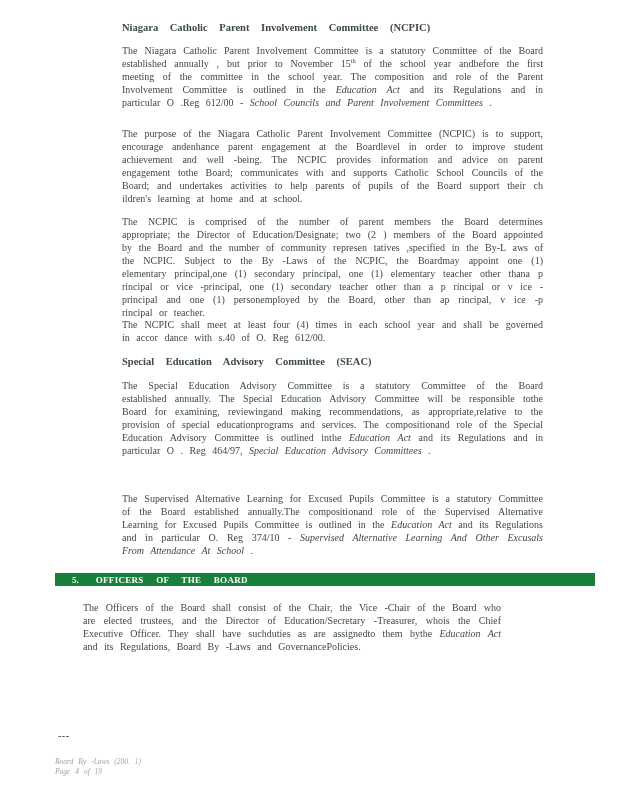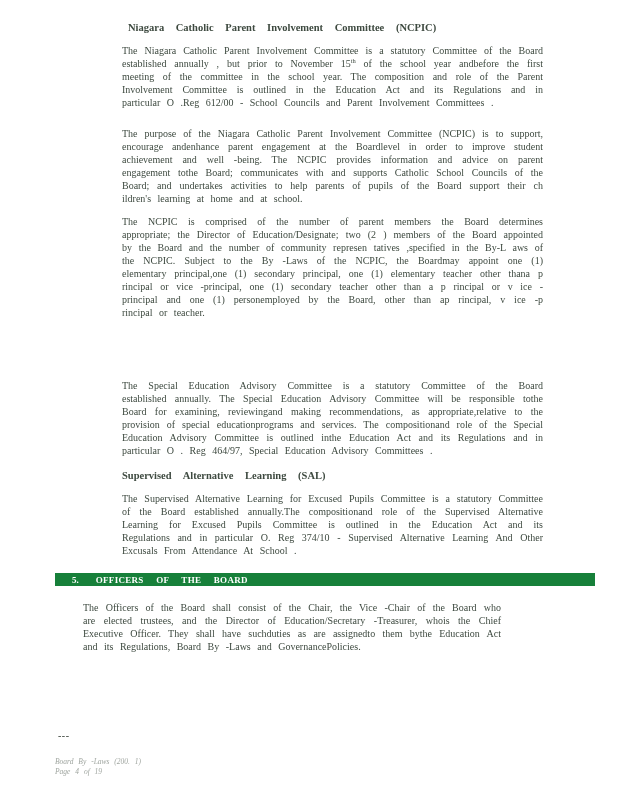--- a/index.html
+++ b/index.html
@@ -20,21 +20,21 @@
     word-spacing:4px;
     margin:0;
   }
   .h{
     font-size:10.5px;
     font-weight:bold;
     word-spacing:9px;
     margin:0;
     white-space:nowrap;
   }
-  .it{}
+  .it{font-style:italic;}
   .sup{vertical-align:super;font-size:6.5px;line-height:0;}
   .bar{
     left:55px;width:540px;height:13px;
     background:#17803a;
     color:#ffffff;
     display:flex;align-items:center;
     font-weight:bold;font-size:9px;
   }
   .bar-num{margin-left:17px;}
   .bar-title{margin-left:17px;word-spacing:10px;letter-spacing:.3px;}
@@ -51,33 +51,34 @@
     line-height:9.5px;
     word-spacing:3px;
   }
   .footer div{margin:0;}
 </style>
 </head>
 <body>
 
 <div class="page">
 
-  <h3 class="h block" style="top:22px;left:128px;">Niagara Catholic Parent Involvement Committee (NCPIC)</h3>
+  <h3 class="h block" style="top:22px;left:122px;">Niagara Catholic Parent Involvement Committee (NCPIC)</h3>
 
   <p class="body block indent" style="top:44px;"><span>The Niagara Catholic Parent Involvement Committee is a statutory Committee of the Board established annually , but prior to November 15</span><span class="sup">th</span><span> of the school year andbefore the first meeting of the committee in the school year. The composition and role of the Parent Involvement Committee is outlined in the </span><span class="it">Education Act</span><span> and its Regulations and in particular O .Reg 612/00 - </span><span class="it">School Councils and Parent Involvement Committees</span><span> .</span></p>
 
   <p class="body block indent" style="top:127px;"><span>The purpose of the Niagara Catholic Parent Involvement Committee (NCPIC) is to support, encourage andenhance parent engagement at the Boardlevel in order to improve student achievement and well -being. The NCPIC provides information and advice on parent engagement tothe Board; communicates with and supports Catholic School Councils of the Board; and undertakes activities to help parents of pupils of the Board support their ch ildren's learning at home and at school.</span></p>
 
   <p class="body block indent" style="top:215px;"><span>The NCPIC is comprised of the number of parent members the Board determines appropriate; the Director of Education/Designate; two (2 ) members of the Board appointed by the Board and the number of community represen tatives ,specified in the By-L aws of the NCPIC. Subject to the By -Laws of the NCPIC, the Boardmay appoint one (1) elementary principal,one (1) secondary principal, one (1) elementary teacher other thana p rincipal or vice -principal, one (1) secondary teacher other than a p rincipal or v ice -principal and one (1) personemployed by the Board, other than ap rincipal, v ice -p rincipal or teacher.</span></p>
 
+  <p class="body block indent" style="top:318px;"><span>The NCPIC shall meet at least four (4) times in each school year and shall be governed in accor dance with s.40 of O. Reg 612/00.</span></p>
 
+  <h3 class="h block" style="top:356px;left:122px;">Special Education Advisory Committee (SEAC)</h3>
 
   <p class="body block indent" style="top:379px;"><span>The Special Education Advisory Committee is a statutory Committee of the Board established annually. The Special Education Advisory Committee will be responsible tothe Board for examining, reviewingand making recommendations, as appropriate,relative to the provision of special educationprograms and services. The compositionand role of the Special Education Advisory Committee is outlined inthe </span><span class="it">Education Act</span><span> and its Regulations and in particular O . Reg 464/97, </span><span class="it">Special Education Advisory Committees</span><span> .</span></p>
 
-  <h3 class="h block" style="top:470px;left:122px;">Supervised Alternative Learning (SAL)</h3>
 
   <p class="body block indent" style="top:492px;"><span>The Supervised Alternative Learning for Excused Pupils Committee is a statutory Committee of the Board established annually.The compositionand role of the Supervised Alternative Learning for Excused Pupils Committee is outlined in the </span><span class="it">Education Act</span><span> and its Regulations and in particular O. Reg 374/10 - </span><span class="it">Supervised Alternative Learning And Other Excusals From Attendance At School</span><span> .</span></p>
 
   <div class="bar block" style="top:573px;">
     <span class="bar-num">5.</span>
     <span class="bar-title">OFFICERS OF THE BOARD</span>
   </div>
 
   <p class="body block officers" style="top:601px;"><span>The Officers of the Board shall consist of the Chair, the Vice -Chair of the Board who are elected trustees, and the Director of Education/Secretary -Treasurer, whois the Chief Executive Officer. They shall have suchduties as are assignedto them bythe </span><span class="it">Education Act</span><span> and its Regulations, Board By -Laws and GovernancePolicies.</span></p>
 

